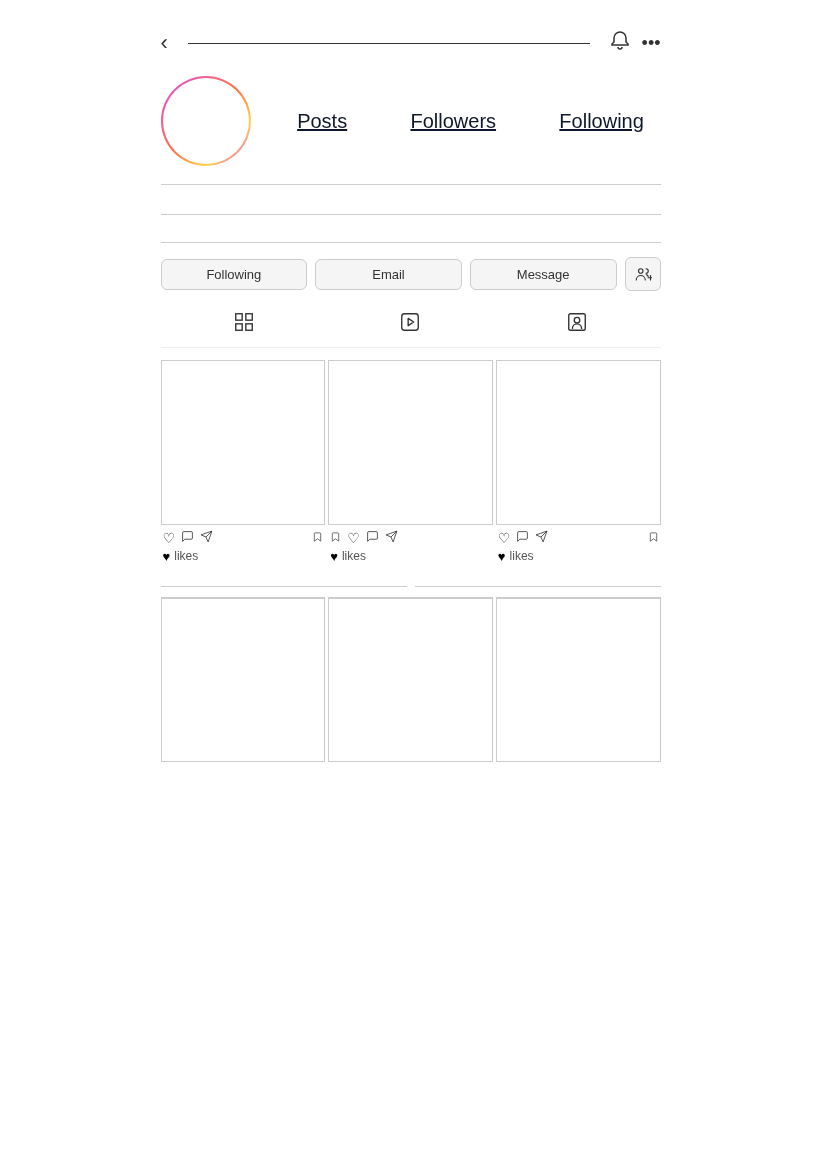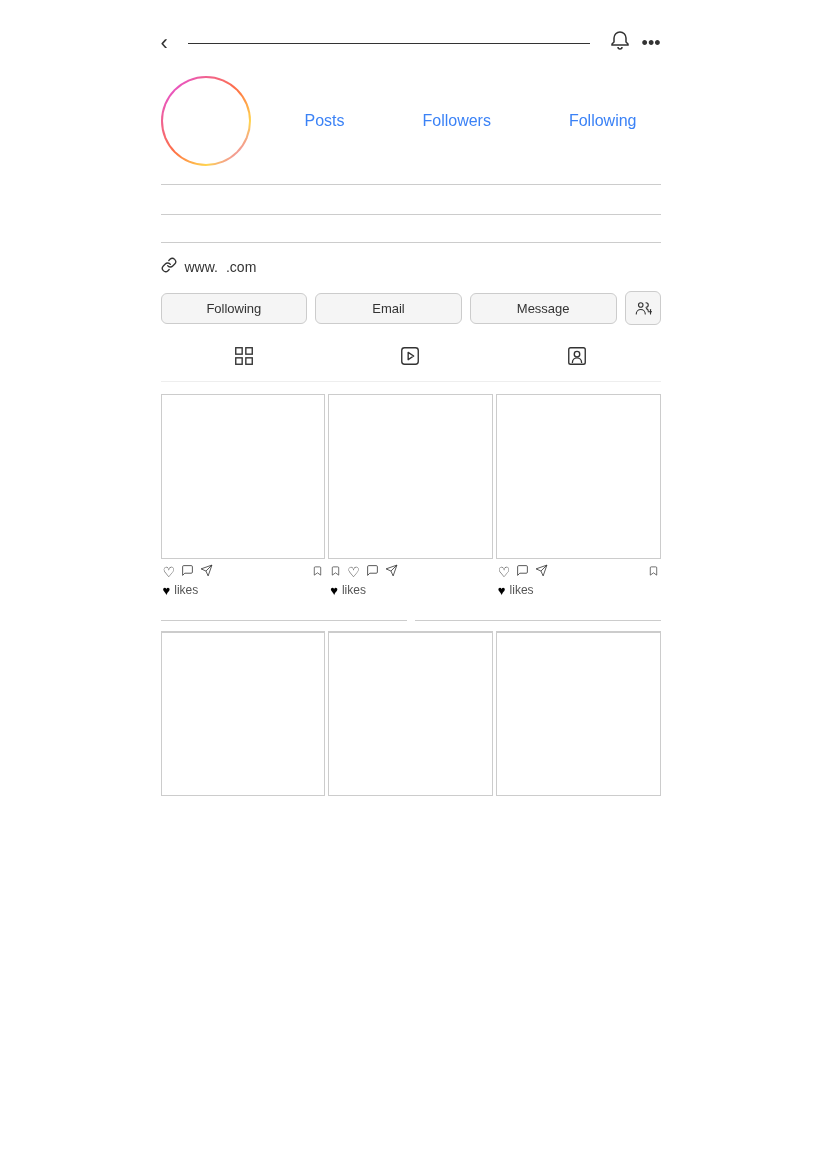--- a/index.html
+++ b/index.html
@@ -68,22 +68,23 @@
       flex: 1;
       justify-content: space-around;
     }
     .stat-item {
       display: flex;
       flex-direction: column;
       align-items: center;
       gap: 2px;
     }
     .stat-label {
-      font-size: 16px;
-      color: #3b82f6;
+      font-size: 20px;
+      color: #0f172a;
+      text-decoration: underline;
     }
 
     
     .bio-section {
       margin-bottom: 14px;
       border-top: 1px solid #ccc;
       padding-top: 12px;
     }
     .bio-line {
       border-bottom: 1px solid #ccc;
@@ -257,30 +258,20 @@
         <span class="stat-label">Following</span>
       </div>
     </div>
   </div>
 
   <div class="bio-section">
     <div class="bio-line"></div>
     <div class="bio-line"></div>
   </div>
 
-  <div class="website-row">
-    <span class="link-icon">
-      <svg width="16" height="16" viewBox="0 0 24 24" fill="none" xmlns="http://www.w3.org/2000/svg">
-        <path d="M10 13a5 5 0 007.54.54l3-3a5 5 0 00-7.07-7.07l-1.72 1.71" stroke="#333" stroke-width="2" stroke-linecap="round" stroke-linejoin="round"></path>
-        <path d="M14 11a5 5 0 00-7.54-.54l-3 3a5 5 0 007.07 7.07l1.71-1.71" stroke="#333" stroke-width="2" stroke-linecap="round" stroke-linejoin="round"></path>
-      </svg>
-    </span>
-    <span>www.</span>
-    <span>.com</span>
-  </div>
 
   <div class="action-buttons">
     <div class="action-btn">Following</div>
     <div class="action-btn">Email</div>
     <div class="action-btn">Message</div>
     <div class="add-person-btn">
       <svg width="18" height="18" viewBox="0 0 24 24" fill="none" xmlns="http://www.w3.org/2000/svg">
         <path d="M16 11c1.66 0 3-1.34 3-3s-1.34-3-3-3" stroke="#333" stroke-width="1.5" stroke-linecap="round"></path>
         <path d="M19 16c0-1.5-1-2.8-2.5-3.2" stroke="#333" stroke-width="1.5" stroke-linecap="round"></path>
         <circle cx="9" cy="8" r="3" stroke="#333" stroke-width="1.5"></circle>

